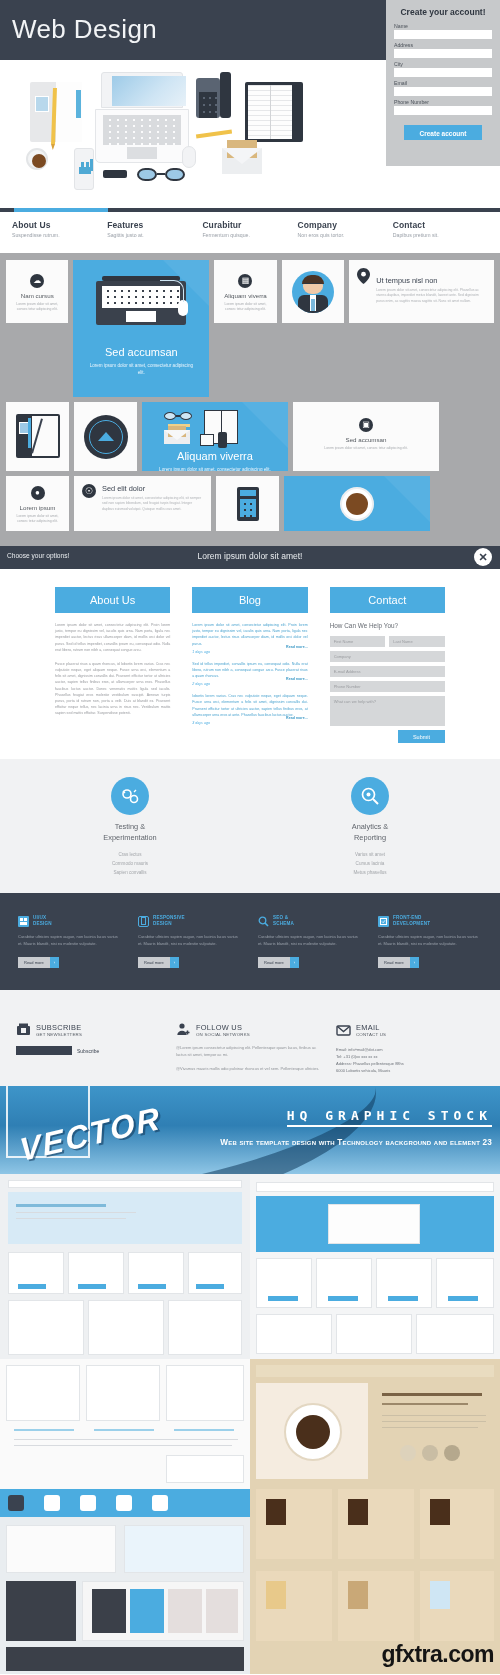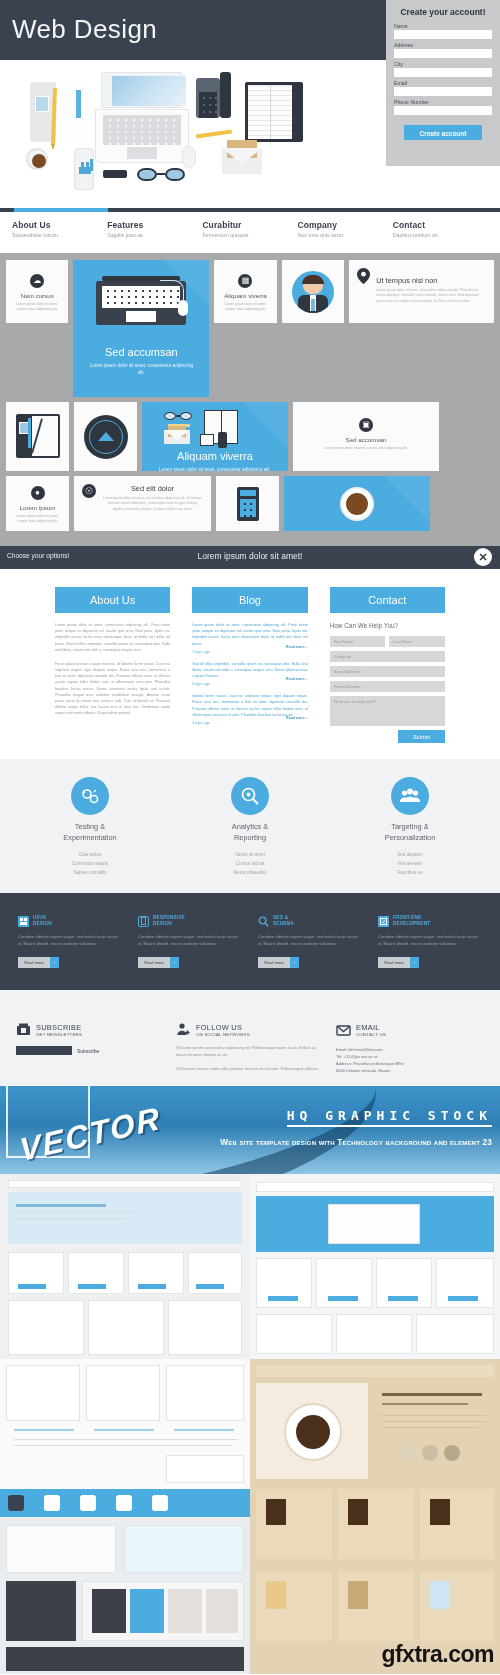--- a/index.html
+++ b/index.html
@@ -422,21 +422,21 @@
 
     <div class="tilerow">
       <div class="tile" style="width:63px;height:55px;padding-top:10px;">
         <div class="ic">●</div>
         <div class="ttl">Lorem ipsum</div>
         <div class="txt">Lorem ipsum dolor sit amet, consec tetur adipiscing elit.</div>
       </div>
 
       <div class="tile wide-head" style="width:137px;height:55px;">
         <div style="flex:0 0 auto;width:14px;height:14px;border-radius:50%;background:#2f3640;display:flex;align-items:center;justify-content:center;color:#fff;font-size:9px;">☉</div>
-        <div style="flex:1;text-align:center;">
+        <div style="flex:1;">
           <div class="hl">Sed elit dolor</div>
           <div class="hp">Lorem ipsum dolor sit amet, consectetur adipiscing elit, sit semper sed non sapien bibendum, sed feugiat turpis feugiat. Integer dapibus euismod volutpat. Quisque mollis cras amet.</div>
         </div>
       </div>
 
       <div class="tile" style="width:63px;height:55px;display:flex;align-items:center;justify-content:center;">
         <div style="width:22px;height:34px;background:#2f3640;border-radius:2px;position:relative;">
           <div style="position:absolute;left:3px;top:3px;width:16px;height:6px;background:#4bace0;"></div>
           <div style="position:absolute;left:3px;top:12px;width:16px;height:18px;background:repeating-linear-gradient(to right,#4bace0 0 4px,transparent 4px 6px),repeating-linear-gradient(to bottom,#4bace0 0 4px,transparent 4px 6px);"></div>
         </div>
@@ -523,37 +523,20 @@
             <path d="M13 13l5 5" stroke="#fff" stroke-width="2"></path>
             <circle cx="8.5" cy="8.5" r="2" fill="#fff"></circle>
           </svg>
       </div>
       <div class="nm" style="white-space:pre-line;">Analytics &amp;
 Reporting</div>
       <ul>
         <li>Varius sit amet</li>
         <li>Cursus lacinia</li>
         <li>Metus phasellus</li>
-      </ul>
-    </div>
-    <div class="svc">
-      <div class="circ">
-        <svg width="22" height="20" viewBox="0 0 22 20" fill="#fff">
-            <circle cx="5.5" cy="7" r="2.6"></circle>
-            <circle cx="11" cy="5.5" r="3"></circle>
-            <circle cx="16.5" cy="7" r="2.6"></circle>
-            <path d="M1 16c0-3 2-4.5 4.5-4.5S10 13 10 16zM5.5 16c0-3.3 2.4-5.2 5.5-5.2s5.5 1.9 5.5 5.2zM12 16c0-3 2-4.5 4.5-4.5S21 13 21 16z"></path>
-          </svg>
-      </div>
-      <div class="nm" style="white-space:pre-line;">Targeting &amp;
-Personalization</div>
-      <ul>
-        <li>Sed aliquam</li>
-        <li>Nisi aenean</li>
-        <li>Faucibus eu</li>
       </ul>
     </div>
   </section>
 
   <section class="darksvc">
     <div class="dcard">
       <div class="hd">
         <div class="sq">
           <svg width="7" height="7" viewBox="0 0 7 7" fill="#fff">
               <rect x="0" y="0" width="3" height="3"></rect>

